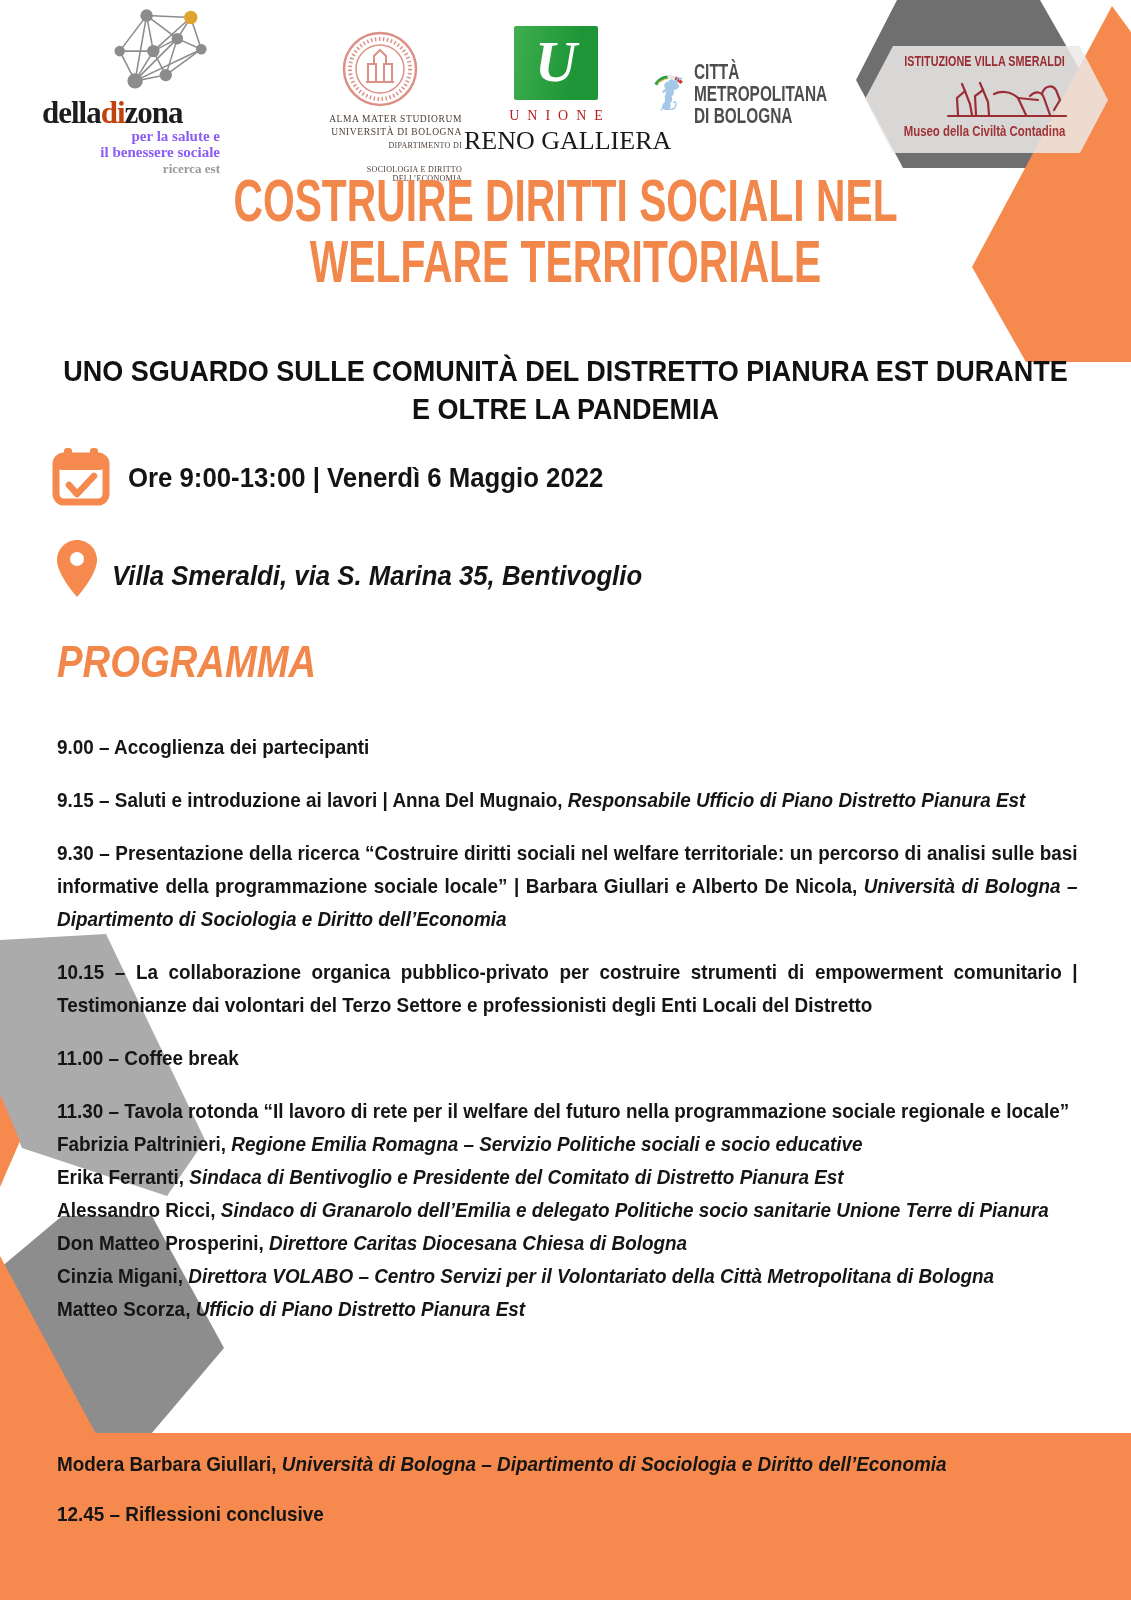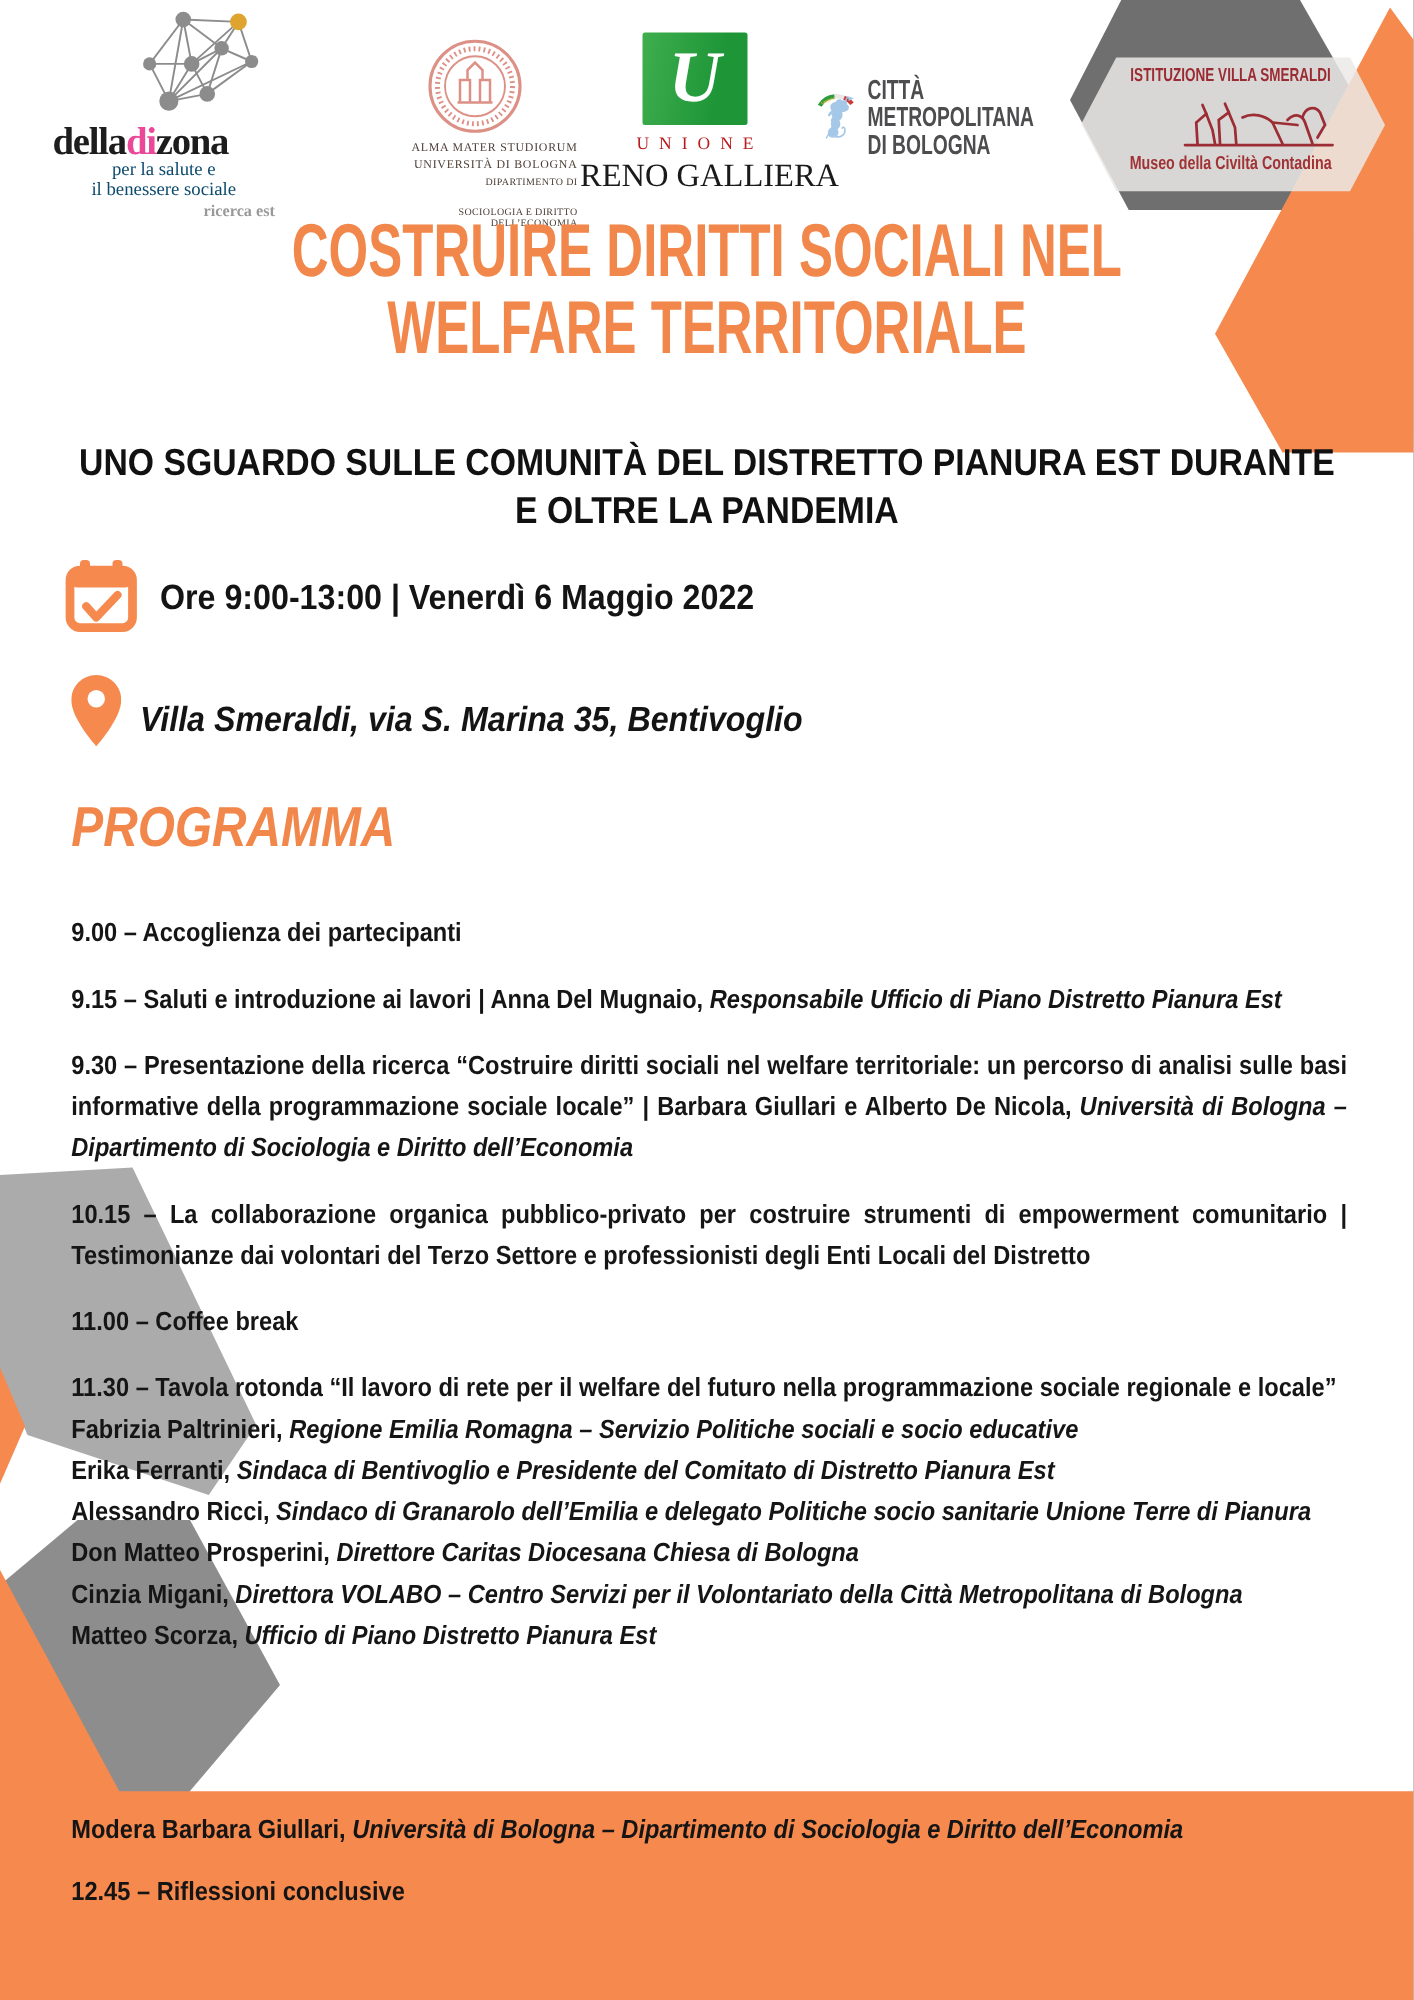--- a/index.html
+++ b/index.html
@@ -15,22 +15,22 @@
   .fill-accent{fill:var(--accent);}
   .fill-gray-light{fill:var(--gray-light);}
   .fill-gray-mid{fill:var(--gray-mid);}
   .fill-gray-dark{fill:var(--gray-dark);}
   .fill-inner-hex{fill:rgba(236,234,232,0.85);}
 
   
   .logo-pz{left:42px;top:6px;width:178px;}
   .logo-pz .net{margin-left:64px;}
   .pz-word{font-family:"Liberation Serif",serif;font-weight:bold;font-size:31px;letter-spacing:-1px;color:#1d1d1d;line-height:30px;margin-top:-4px;white-space:nowrap;}
-  .pz-word .mid{color:#ec4899;}
-  .pz-tag{font-family:"Liberation Serif",serif;font-weight:normal;font-size:15px;line-height:16px;color:#0c4a6e;text-align:center;}
+  .pz-word .mid{color:#c2410c;}
+  .pz-tag{font-family:"Liberation Serif",serif;font-weight:bold;font-size:15px;line-height:16px;color:#8b5cf6;text-align:right;}
   .pz-tag3{font-family:"Liberation Serif",serif;font-weight:bold;font-size:13px;color:#999;text-align:right;margin-top:1px;}
 
   .logo-unibo{left:298px;top:30px;width:164px;text-align:right;color:#4E4038;}
   .unibo-t1{font-family:"Liberation Serif",serif;font-size:9.5px;letter-spacing:0.6px;line-height:11.5px;margin-top:6px;}
   .unibo-t2{font-family:"Liberation Serif",serif;font-size:8px;letter-spacing:0.3px;line-height:9.5px;margin-top:3px;}
 
   .logo-reno{left:464px;top:26px;width:184px;text-align:center;}
   .reno-sq{width:84px;height:74px;margin:0 auto;background:linear-gradient(100deg,#3FAE4E 0%,#1E9638 70%);border-radius:2px;position:relative;}
   .reno-sq span{position:absolute;left:0;right:0;top:2px;color:#fff;font-family:"Liberation Serif",serif;font-style:italic;font-weight:bold;font-size:58px;}
   .reno-unione{margin-top:8px;font-family:"Liberation Serif",serif;font-size:14px;letter-spacing:8px;text-indent:8px;color:#b91c1c;}

